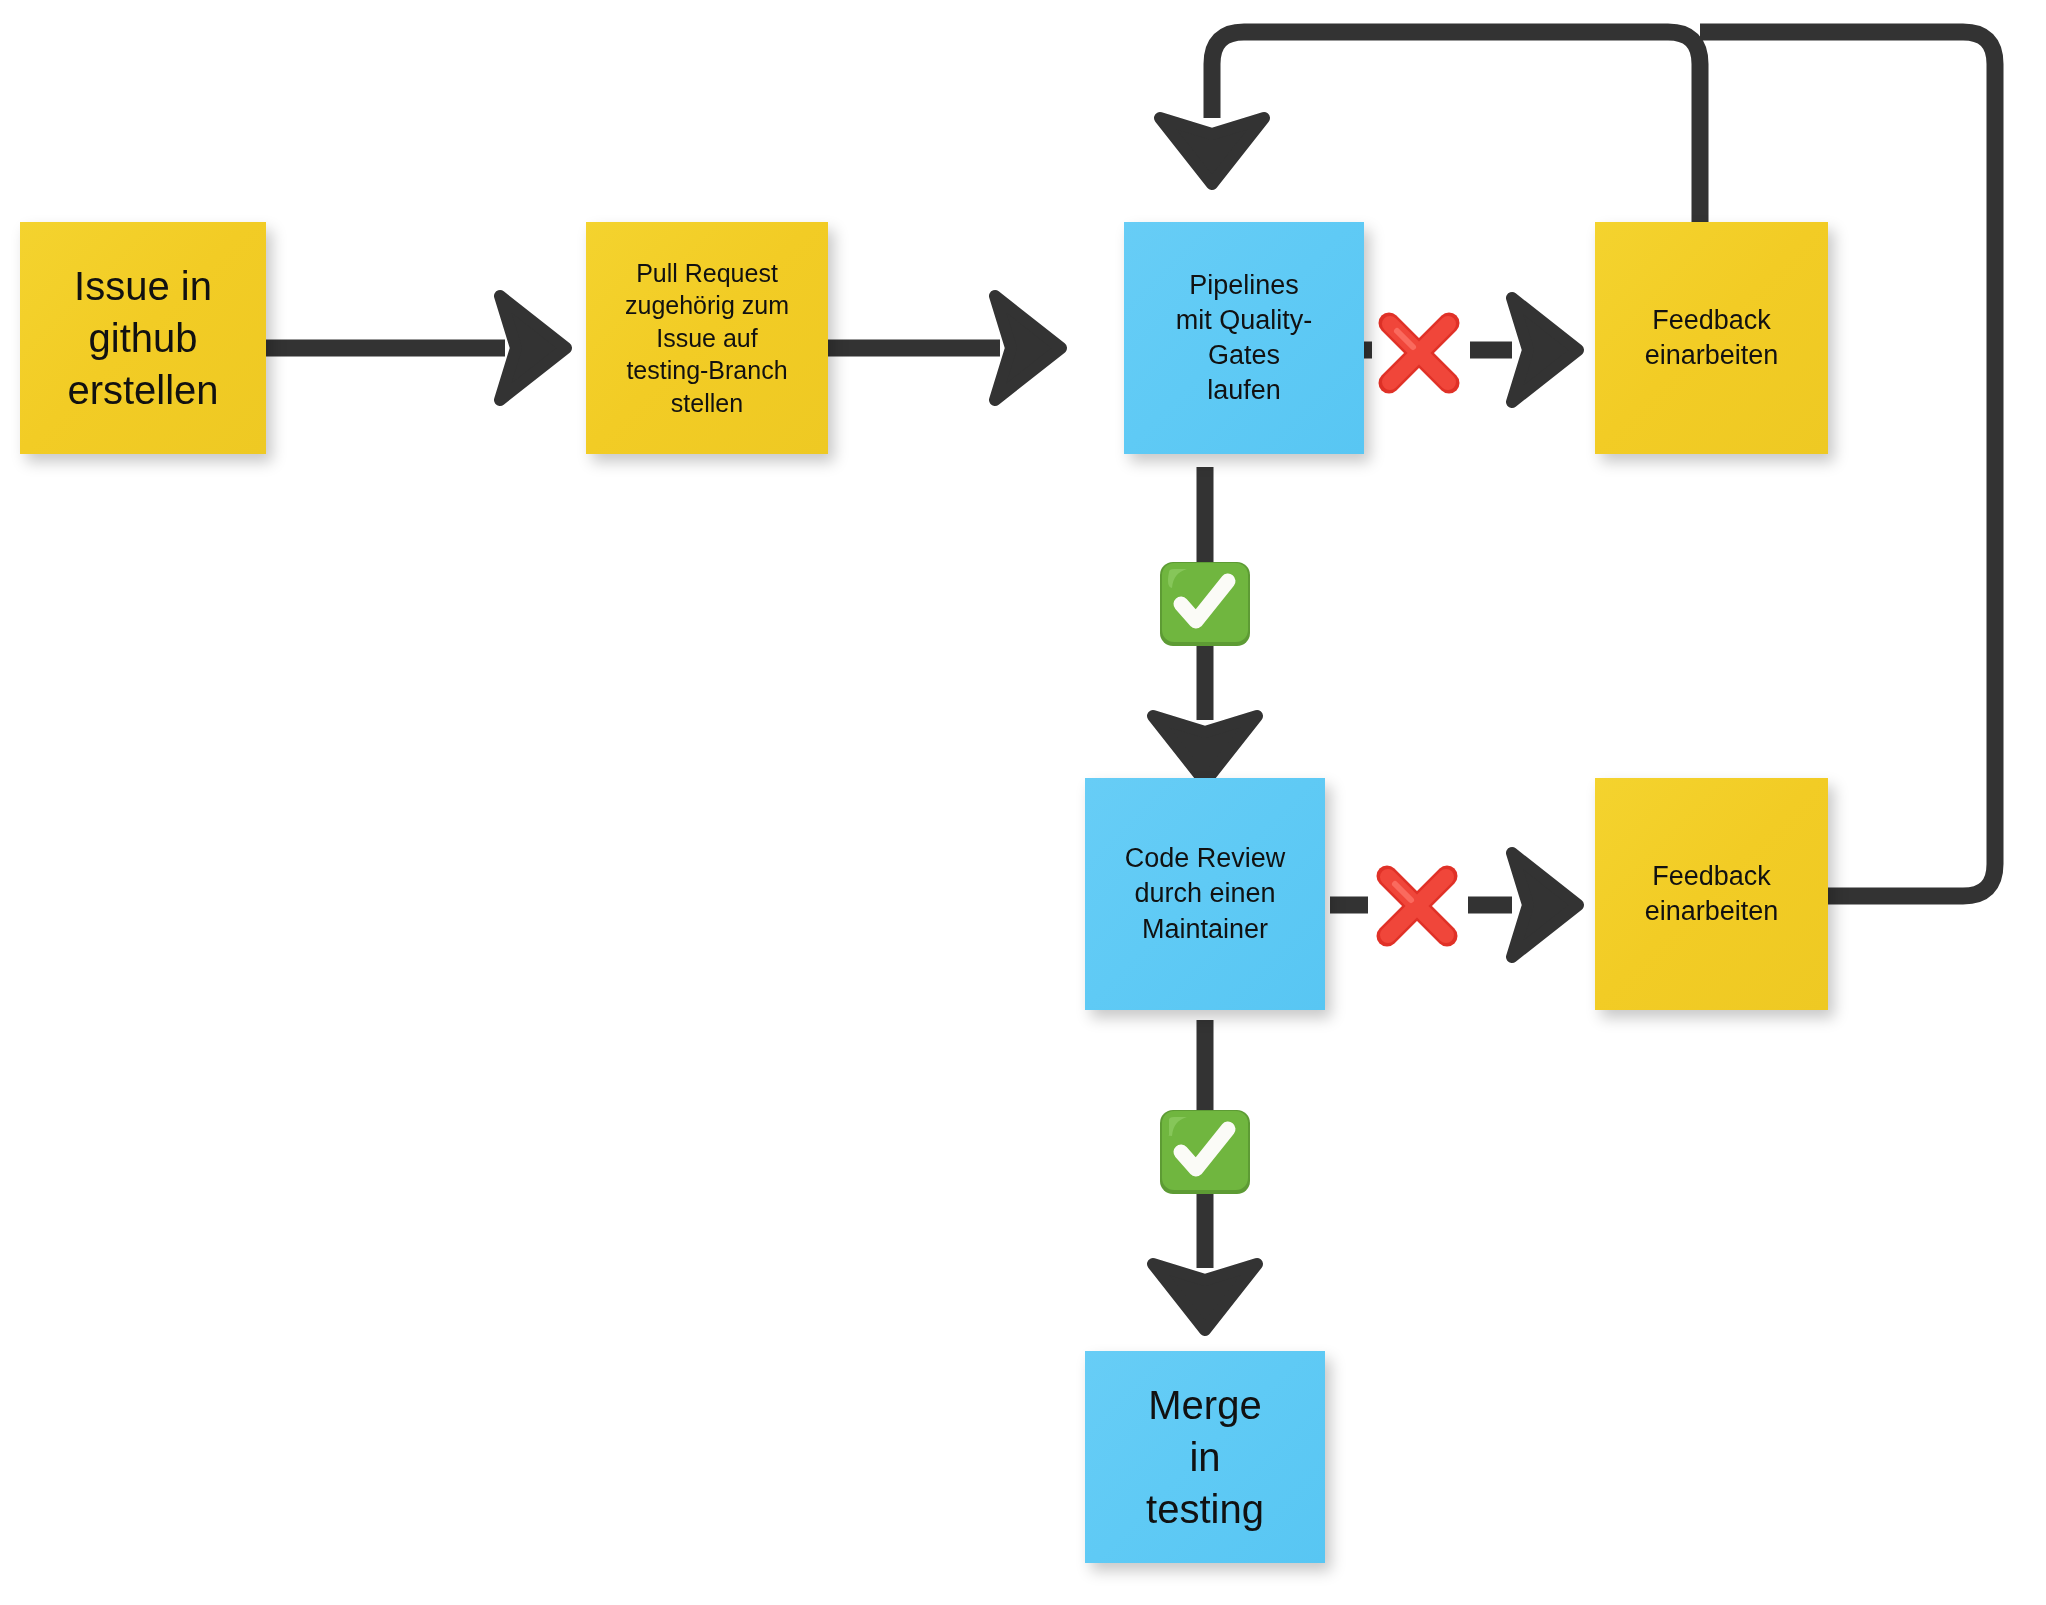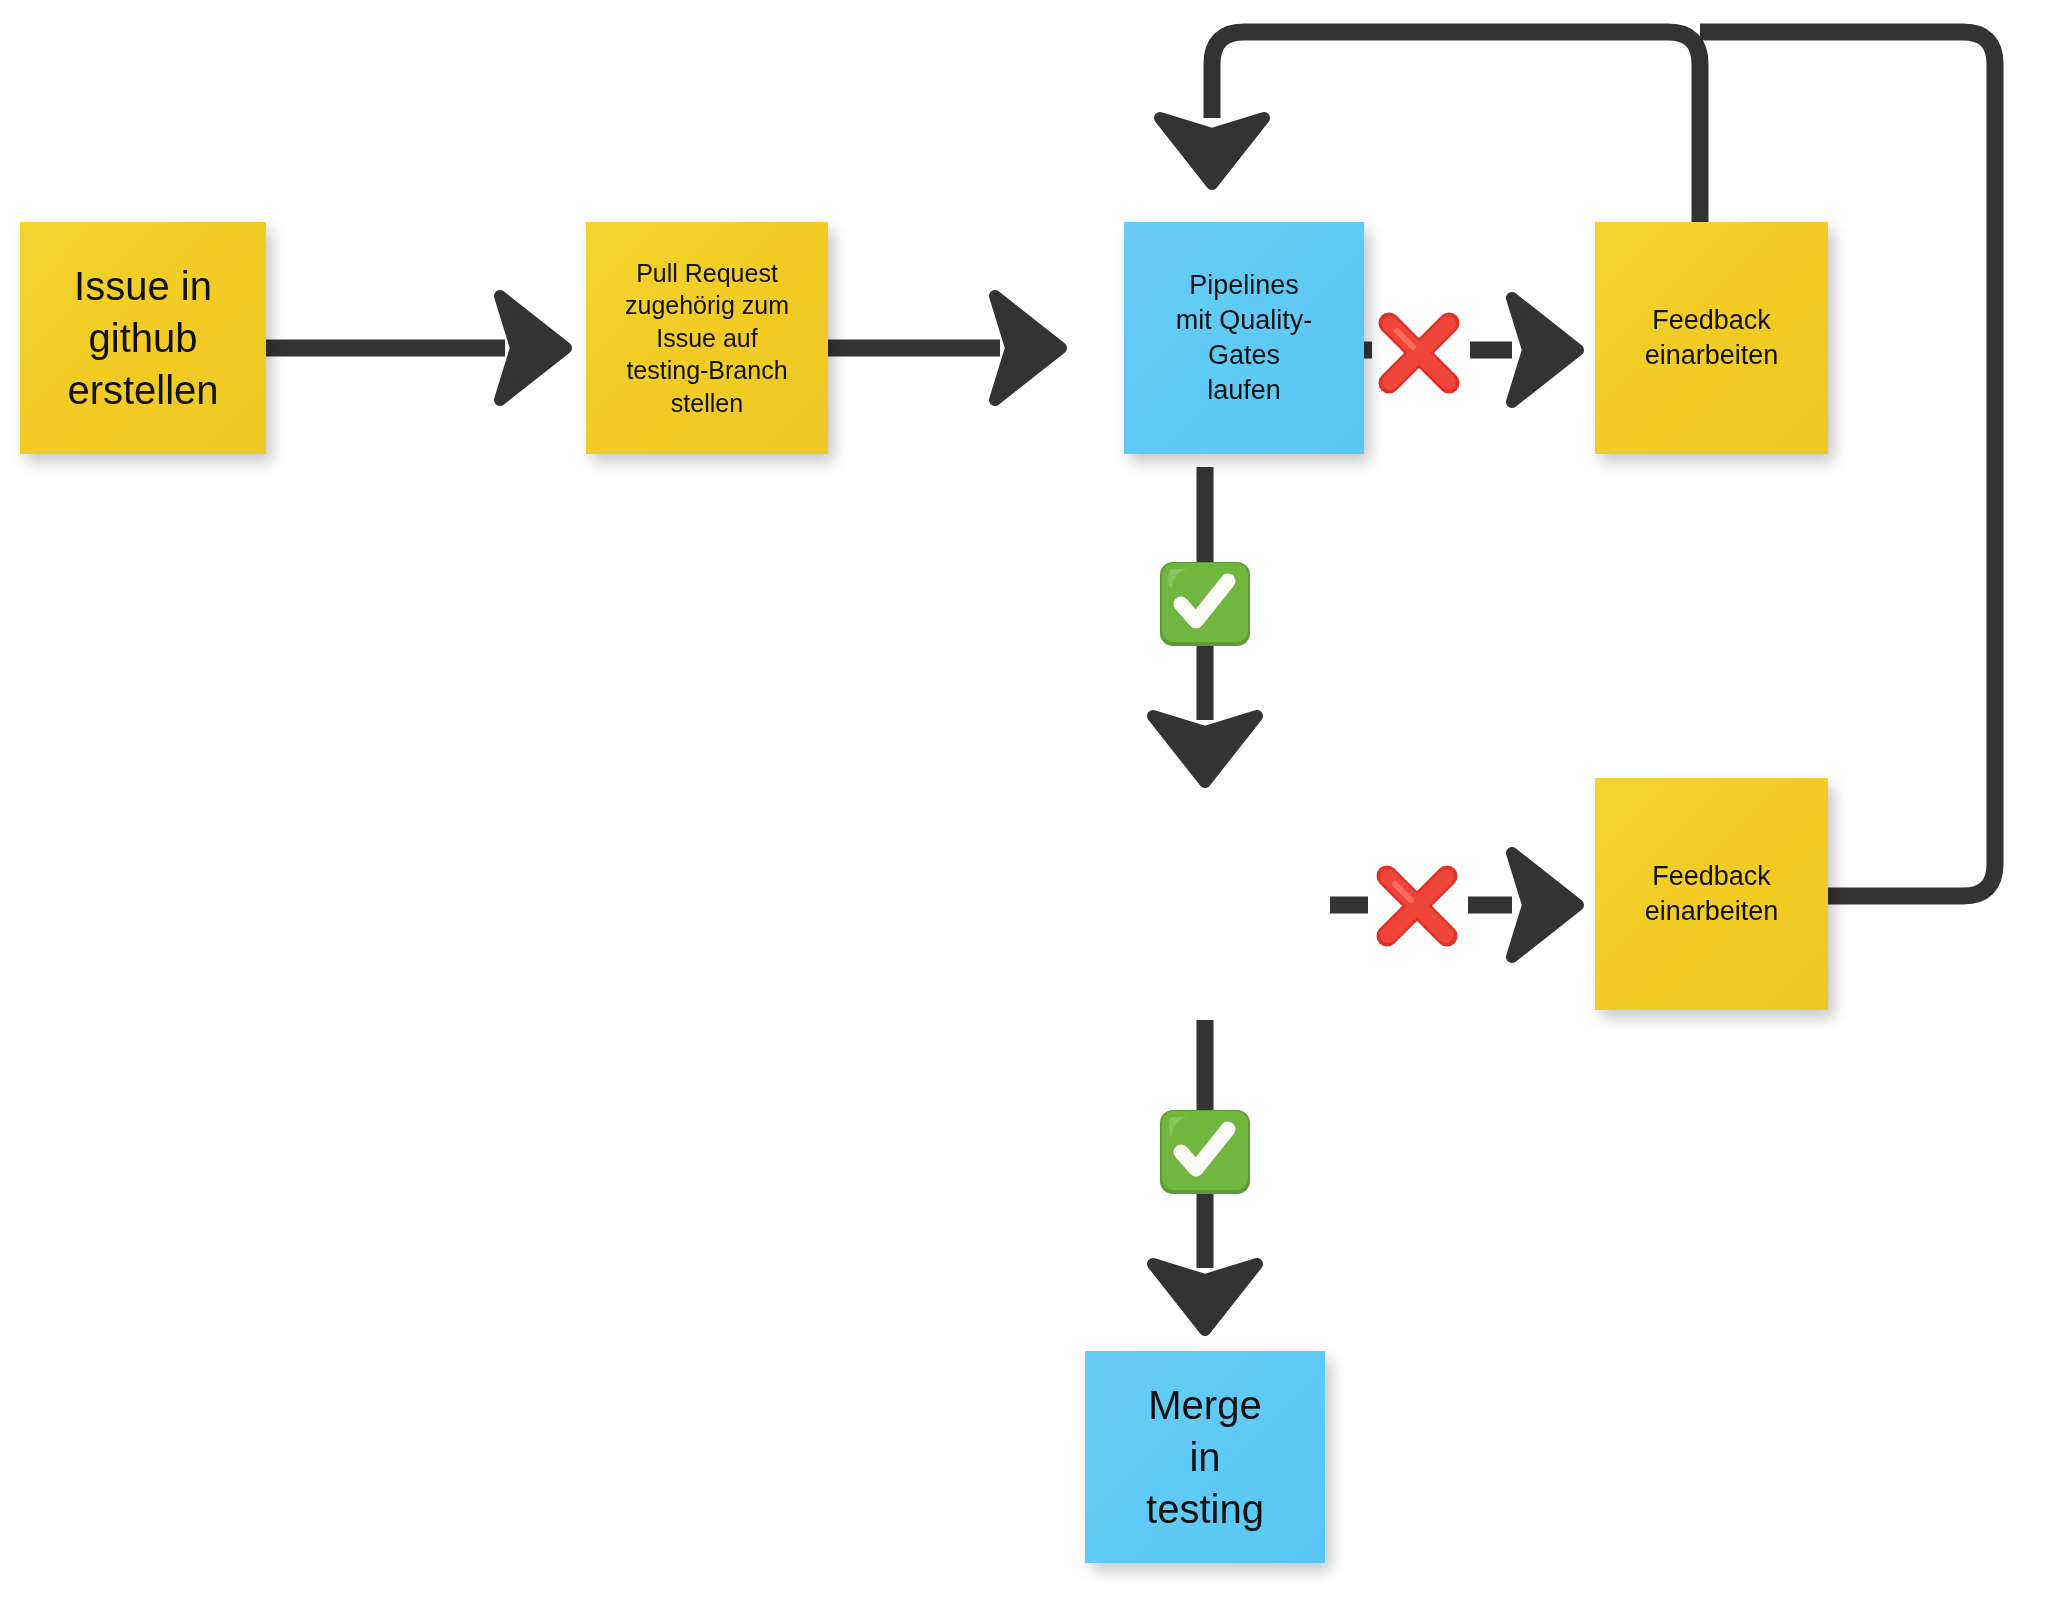--- a/index.html
+++ b/index.html
@@ -172,20 +172,23 @@
   </div>
 
   <div class="note blue med" style="left:1085px; top:222px; width:240px; height:232px;margin-left:39px;">
     <span class="lbl">Pipelines<br>mit Quality-<br>Gates<br>laufen</span>
   </div>
 
   <div class="note yellow med" style="left:1595px; top:222px; width:233px; height:232px;">
     <span class="lbl">Feedback<br>einarbeiten</span>
   </div>
 
+  <div class="note blue med" style="left:1085px; top:778px; width:240px; height:232px;">
+    <span class="lbl">Code Review<br>durch einen<br>Maintainer</span>
+  </div>
 
   <div class="note yellow med" style="left:1595px; top:778px; width:233px; height:232px;">
     <span class="lbl">Feedback<br>einarbeiten</span>
   </div>
 
   <div class="note blue big" style="left:1085px; top:1351px; width:240px; height:212px;">
     <span class="lbl">Merge<br>in<br>testing</span>
   </div>
 
 </div>

